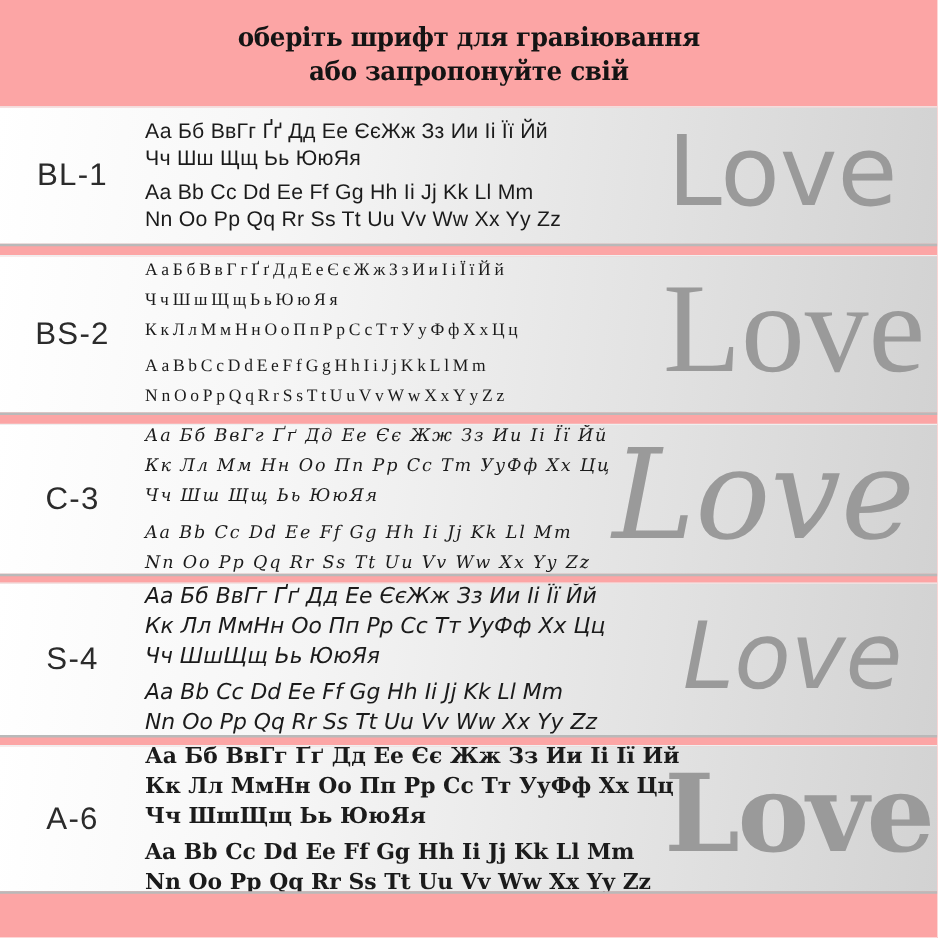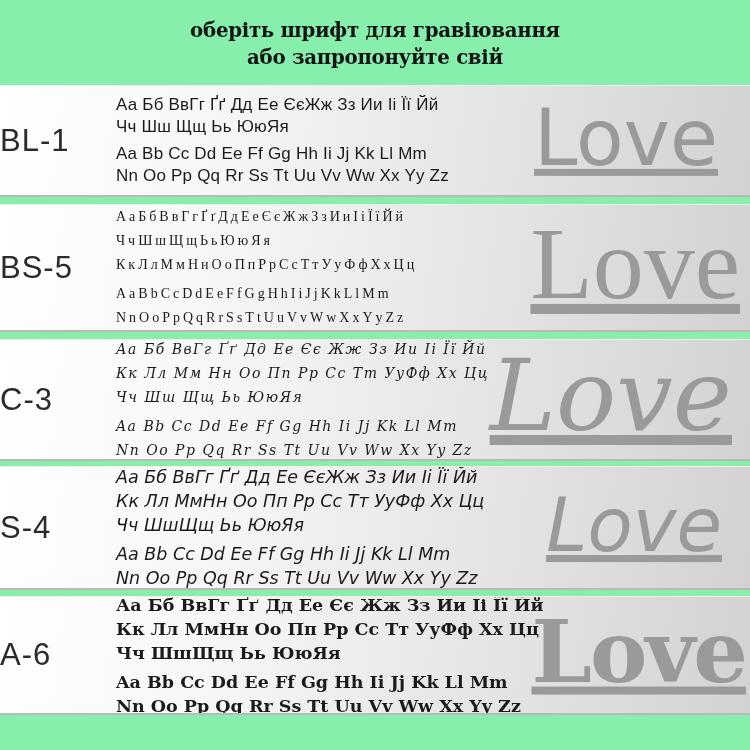--- a/index.html
+++ b/index.html
@@ -1,43 +1,43 @@
 <!DOCTYPE html>
 <html><head>
 <meta charset="utf-8">
 <style>
   html,body{margin:0;padding:0;background:#ffffff;}
-  #page{position:relative;width:750px;height:750px;background:#86efac;overflow:hidden;
+  #page{position:relative;width:750px;height:750px;background:#fca5a5;overflow:hidden;
         font-family:"Liberation Sans",sans-serif;}
 
   
   .header{position:absolute;top:16px;left:0;width:750px;text-align:center;
           font-family:"DejaVu Serif",serif;font-weight:700;font-size:21px;line-height:27px;
           color:#141414;letter-spacing:-0.3px;transform:scaleX(0.94);}
 
   
   .row{position:absolute;left:0;width:750px;display:flex;align-items:center;overflow:hidden;
        background:linear-gradient(97deg,#ffffff 0%,#f6f6f6 30%,#e2e2e2 70%,#d2d2d2 100%);
        border-top:1px solid #efefef;border-bottom:2px solid #b9b9b9;box-sizing:border-box;}
   .row0{top:85px;height:112px;}
   .row1{top:204px;height:128px;}
   .row2{top:339px;height:122px;}
   .row3{top:466px;height:124px;}
   .row4{top:596px;height:119px;}
 
-  .flabel{width:116px;flex:0 0 116px;z-index:2;
-          font-family:"Liberation Sans",sans-serif;font-weight:300;font-size:31px;
+  .flabel{width:116px;flex:0 0 116px;text-align:center;z-index:2;
+          font-family:"Liberation Sans",sans-serif;font-weight:300;font-size:25px;
           color:#2b2b2b;letter-spacing:1px;}
 
   .alpha{position:relative;z-index:1;display:flex;flex-direction:column;justify-content:flex-start;
          color:#1b1b1b;white-space:nowrap;}
   .latblock{margin-top:5px;}
 
   .love{position:absolute;top:50%;transform:translateY(-54%);z-index:0;
-        color:#9a9a9a;line-height:1;white-space:nowrap;text-decoration:underline;}
+        color:#9a9a9a;line-height:1;white-space:nowrap;}
 
   
   .f0 .alpha{font-family:"Liberation Sans",sans-serif;font-size:17px;line-height:22px;letter-spacing:0.2px;}
   .f0 .love{font-family:"DejaVu Sans",sans-serif;font-size:78px;right:32px;}
   
   .f1 .alpha{font-family:"Liberation Serif",serif;font-size:14px;line-height:24px;letter-spacing:3px;}
   .f1 .love{font-family:"Liberation Serif",serif;font-size:102px;right:10px;}
   
   .f2 .alpha{font-family:"DejaVu Serif",serif;font-style:italic;font-size:14px;line-height:24px;letter-spacing:1.5px;}
   .f2 .love{font-family:"DejaVu Serif",serif;font-style:italic;font-size:100px;right:18px;}
@@ -63,21 +63,21 @@
     <div class="alpha">
       <div>Аа Бб ВвГг Ґґ Дд Ее ЄєЖж Зз Ии Іі Її Йй</div>
       <div>Чч Шш Щщ Ьь ЮюЯя</div>
       <div class="latblock">Aa Bb Cc Dd Ee Ff Gg Hh Ii Jj Kk Ll Mm</div>
       <div>Nn Oo Pp Qq Rr Ss Tt Uu Vv Ww Xx Yy Zz</div>
     </div>
     <div class="love">Love</div>
   </div>
 
   <div class="row row1 f1">
-    <div class="flabel">BS-5</div>
+    <div class="flabel">BS-2</div>
     <div class="alpha">
       <div>АаБбВвГгҐґДдЕеЄєЖжЗзИиІіЇїЙй</div>
       <div>ЧчШшЩщЬьЮюЯя</div>
       <div>КкЛлМмНнОоПпРрСсТтУуФфХхЦц</div>
       <div class="latblock">AaBbCcDdEeFfGgHhIiJjKkLlMm</div>
       <div>NnOoPpQqRrSsTtUuVvWwXxYyZz</div>
     </div>
     <div class="love">Love</div>
   </div>
 

